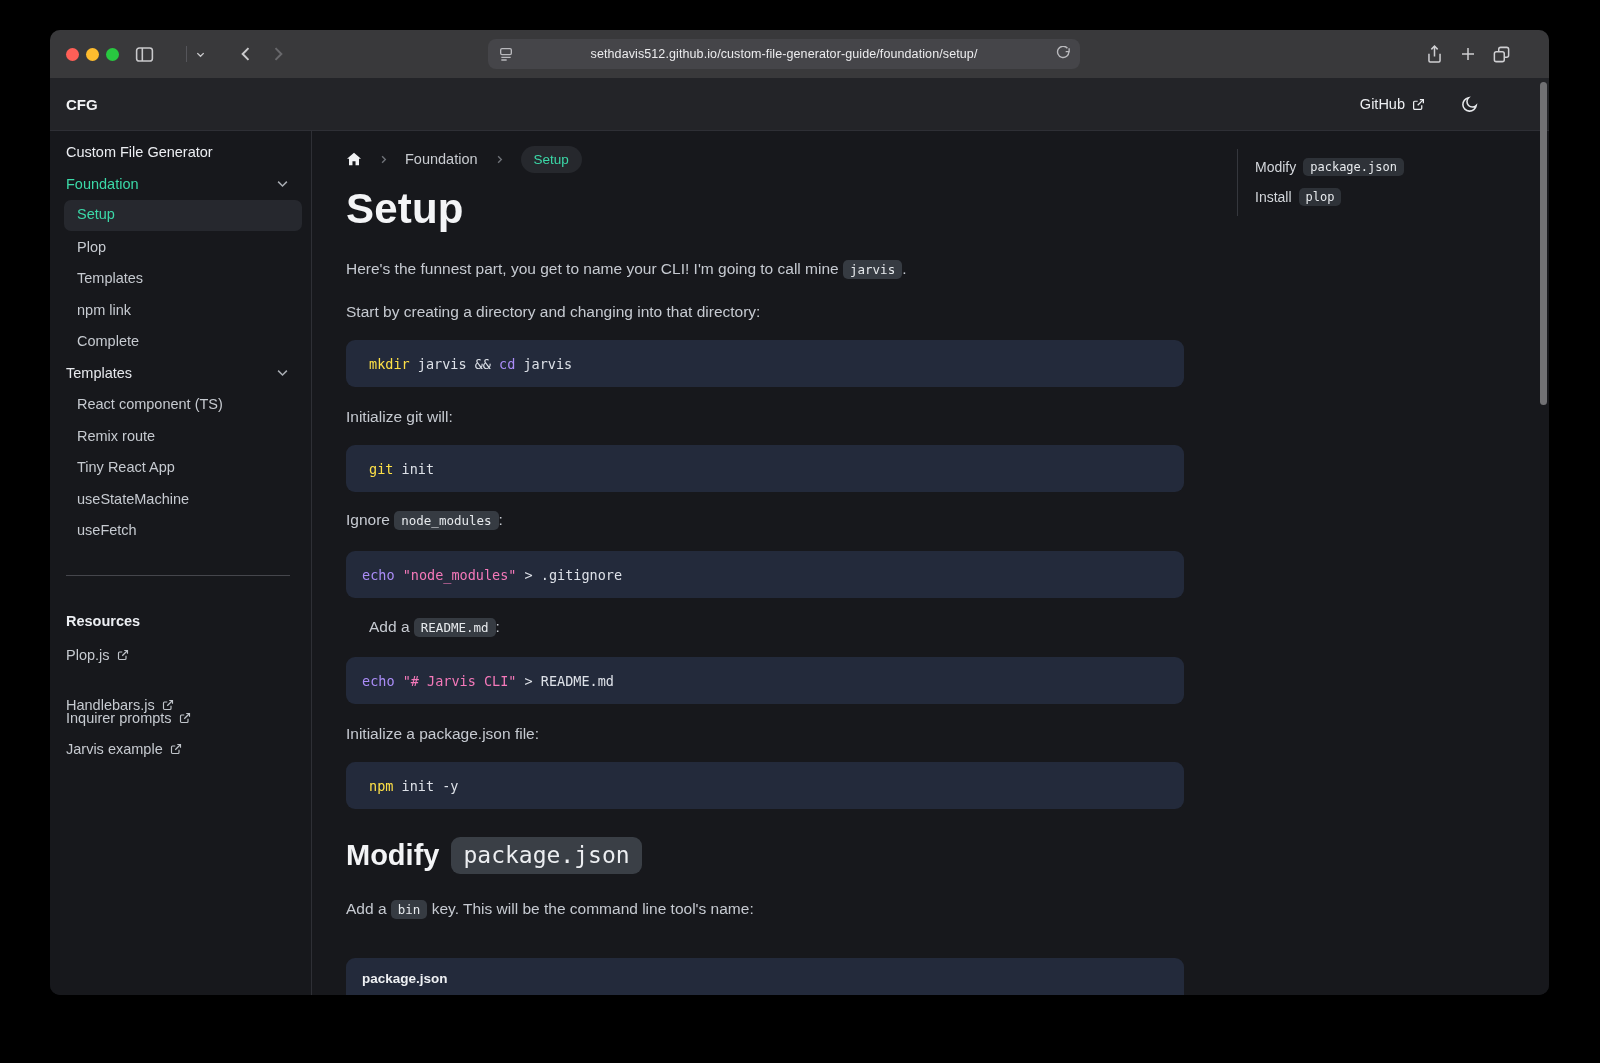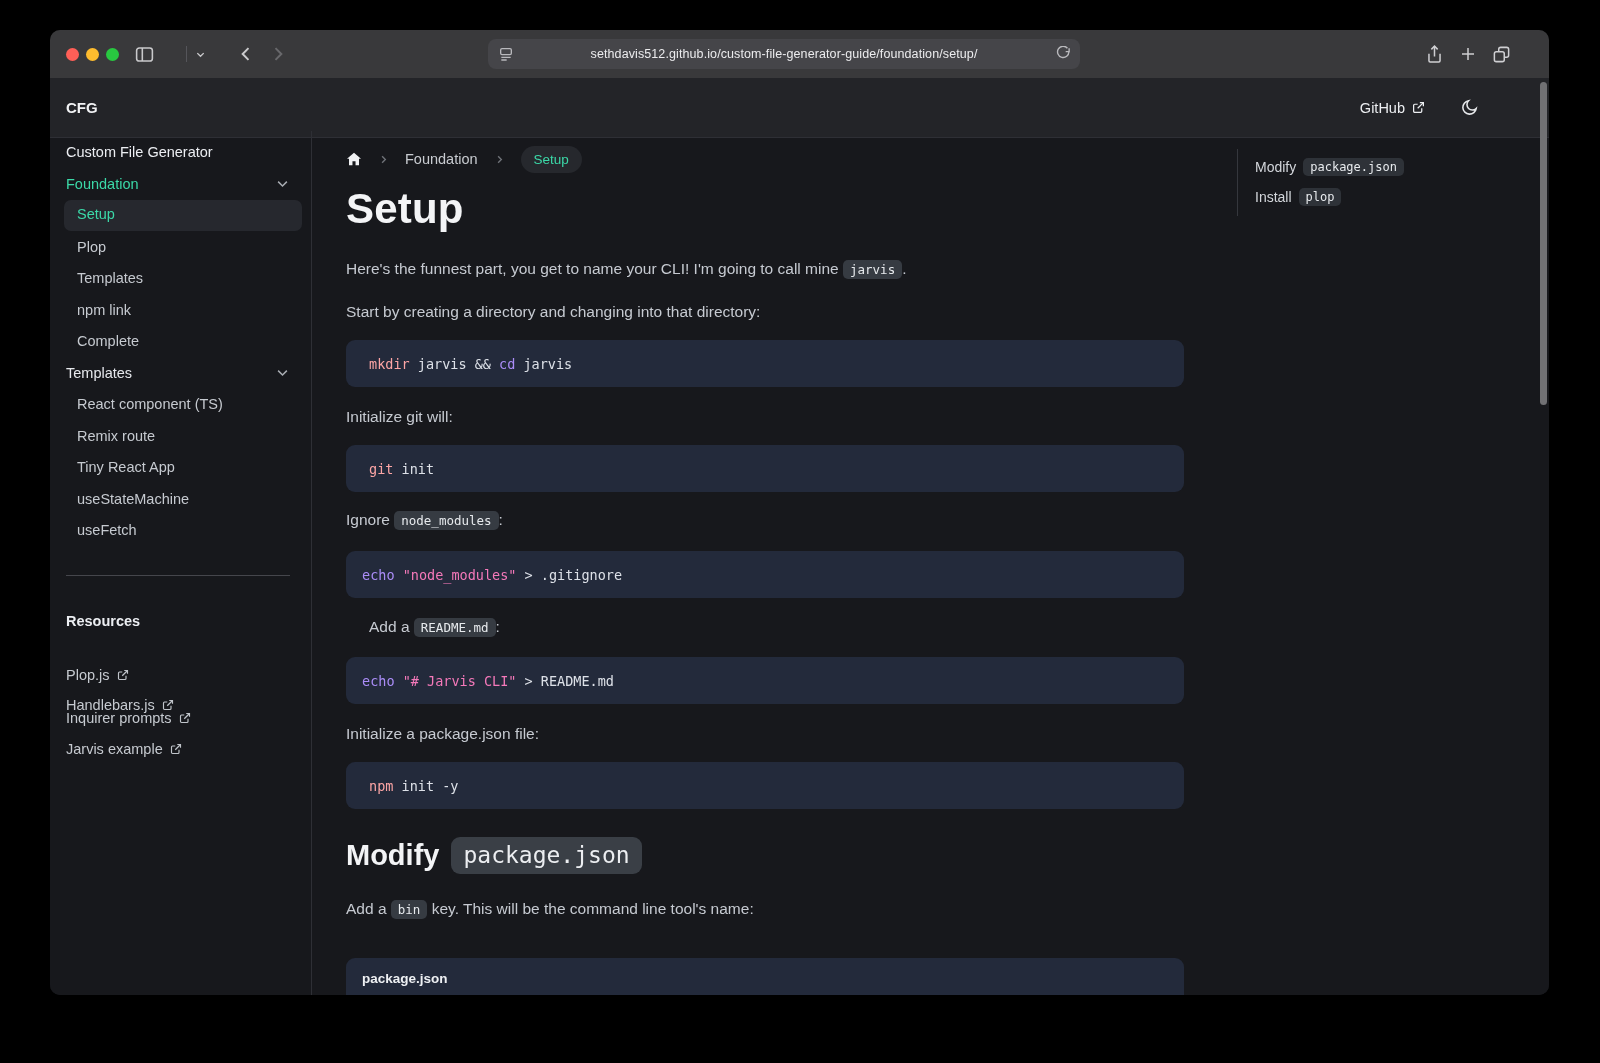--- a/index.html
+++ b/index.html
@@ -30,21 +30,21 @@
     text-align:center; font-size:12.5px; color:#ececee; letter-spacing:.1px;
   }
   .urlbar .reload-ic { position:absolute; right:9px; top:7px; color:#b9b9bd; }
 
   .chrome-right { position:absolute; right:38px; top:0; height:48px; display:flex; align-items:center; gap:15px; color:#cfcfd2; }
 
   
   .page { position:absolute; left:0; top:48px; right:0; bottom:0; background:#17181c; }
 
   .site-header {
-    position:absolute; left:0; top:0; right:0; height:60px;
+    position:absolute; left:0; top:0; right:0; height:53px;
     background:#232428; border-bottom:1px solid #2e2f35;
     display:flex; align-items:center; justify-content:space-between;
     padding:0 70px 0 16px;
   }
   .logo { font-size:15px; font-weight:bold; color:#f2f3f5; }
   .hdr-right { display:flex; align-items:center; gap:35px; }
   .gh-link { display:flex; align-items:center; gap:7px; color:#eceef1; font-size:14.5px; cursor:pointer; }
   .moon { color:#e4e6e9; display:flex; }
 
   
@@ -76,21 +76,21 @@
   .para { width:838px; font-size:15.5px; color:#c6cad1; line-height:23px; }
   .icode {
     font-family:"DejaVu Sans Mono", monospace; font-size:12.5px;
     background:#363b42; color:#e7eaed; padding:2px 7px; border-radius:5px;
   }
   .codeblock {
     width:838px; height:47px; background:#232a3b; border-radius:9px;
     display:flex; align-items:center; padding-left:16px;
     font-family:"DejaVu Sans Mono", monospace; font-size:13.5px; white-space:pre;
   }
-  .tk.n { color:#dde1e8; } .tk.g { color:#fca5a5;padding-left:7px; } .tk.p { color:#ab8df8; } .tk.s { color:#f579ba; }
+  .tk.n { color:#dde1e8; } .tk.g { color:#fde047;padding-left:7px; } .tk.p { color:#ab8df8; } .tk.s { color:#f579ba; }
 
   .h2 { top:706px; font-size:29px; font-weight:bold; color:#f3f4f6; display:flex; align-items:center; gap:12px; }
   .h2 .icode-big {
     font-family:"DejaVu Sans Mono", monospace; font-size:23px; font-weight:normal;
     background:#3a3f46; color:#eceef1; padding:5px 12px 6px; border-radius:9px;
   }
   .code-frame { width:838px; height:80px; background:#232a3b; border-radius:9px 9px 0 0; }
   .code-frame .frame-title { padding:13px 16px; font-size:13.5px; font-weight:bold; color:#eef0f3; }
 
   
@@ -226,21 +226,21 @@
       <a class="srow indent" style="top:263px;">React component (TS)</a>
       <a class="srow indent" style="top:295px;">Remix route</a>
       <a class="srow indent" style="top:326px;">Tiny React App</a>
       <a class="srow indent" style="top:358px;">useStateMachine</a>
       <a class="srow indent" style="top:389px;">useFetch</a>
 
       <div class="sdivider"></div>
 
       <div class="srow bold" style="top:480px;">Resources</div>
 
-      <a class="srow res-link" style="top:514px;margin-top:20px;">
+      <a class="srow res-link" style="top:514px;">
         <span>Plop.js</span>
         <svg width="12" height="12" viewBox="0 0 24 24" fill="none" stroke="currentColor" stroke-width="2.3">
             <path d="M18 13.5V19a2 2 0 0 1-2 2H5a2 2 0 0 1-2-2V8a2 2 0 0 1 2-2h5.5"></path>
             <polyline points="14.5 3 21 3 21 9.5"></polyline>
             <line x1="10.5" y1="13.5" x2="21" y2="3"></line>
           </svg>
       </a>
       <a class="srow res-link" style="top:564px;">
         <span>Handlebars.js</span>
         <svg width="12" height="12" viewBox="0 0 24 24" fill="none" stroke="currentColor" stroke-width="2.3">

